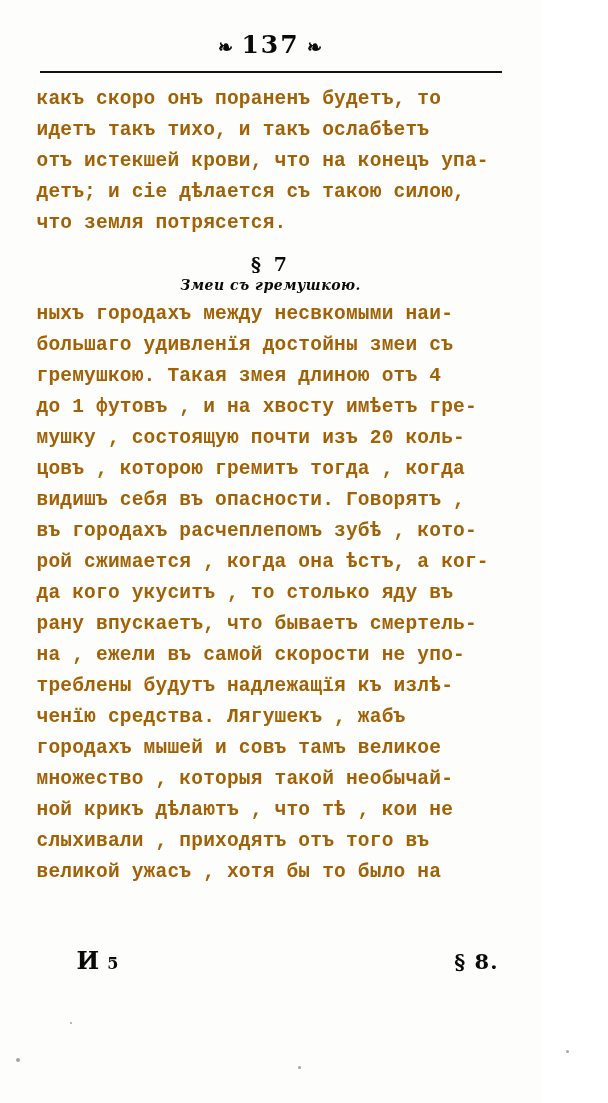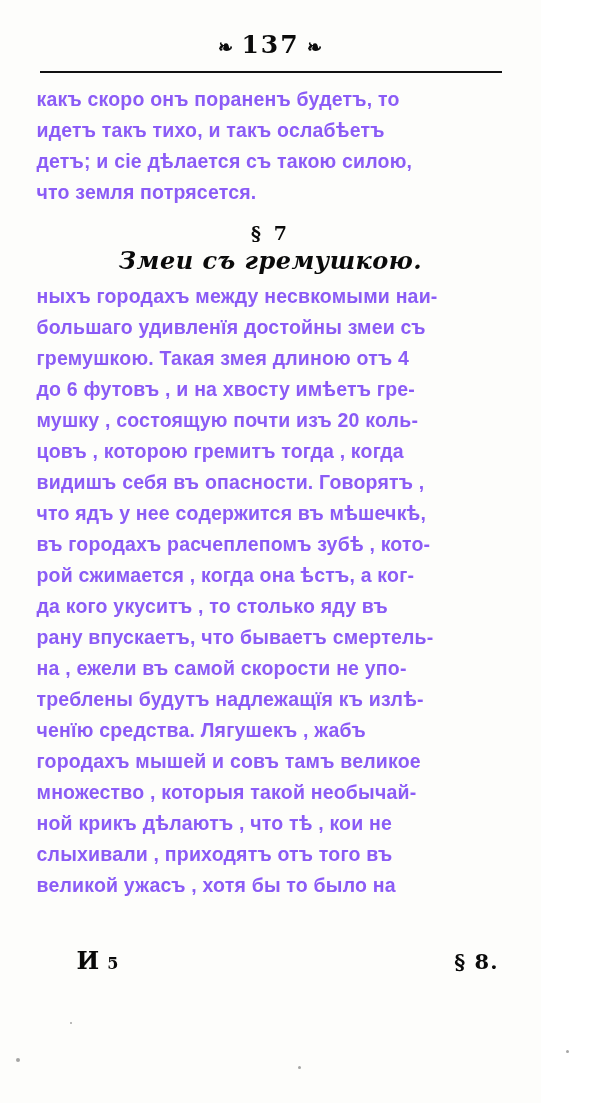--- a/index.html
+++ b/index.html
@@ -52,48 +52,48 @@
     border-top: 2px solid #111;
   }
 
   
   .body-block {
     width: 468px;
     margin: 0 auto;
     padding-top: 14px;
   }
   .para {
-    font-family: Liberation Sans, sans-serif;
+    font-family: Liberation Mono, monospace;
     font-size: 19.5px;
     line-height: 31px;
     font-weight: bold;
     letter-spacing: 0.2px;
     text-align: justify;
-    color: #8b5cf6;
+    color: #a16207;
     margin: 0;
   }
   .para.first-block {
     margin-bottom: 6px;
   }
   .para .line {
     display: block;
     white-space: nowrap;
   }
 
   .section-mark {
     text-align: center;
     font-size: 19px;
     font-weight: bold;
     margin-top: 14px;
     margin-bottom: 2px;
     letter-spacing: 3px;
   }
   .section-title {
     text-align: center;
-    font-size: 24px;
+    font-size: 14px;
     font-weight: bold;
     font-style: italic;
     margin-bottom: 6px;
     letter-spacing: 0.5px;
   }
 
   .indent-first {
     text-indent: 34px;
   }
 
@@ -143,36 +143,36 @@
       <span class="orn orn-left">❧</span><span>137</span><span class="orn orn-right">❧</span>
     </div>
     <div class="rule"></div>
   </div>
 
   <div class="body-block">
 
     <div class="para first-block">
       <span class="line">какъ скоро онъ пораненъ будетъ,  то</span>
       <span class="line">идетъ такъ тихо, и такъ  ослабѣетъ</span>
+      <span class="line">отъ истекшей крови, что на конецъ упа-</span>
       <span class="line">детъ; и сіе дѣлается съ такою силою,</span>
       <span class="line">что земля потрясется.</span>
     </div>
 
     <div class="section-mark">§ 7</div>
     <div class="section-title">Змеи съ гремушкою.</div>
 
     <div class="para">
       <span class="line">ныхъ городахъ между несвкомыми наи-</span>
       <span class="line">большаго удивленїя  достойны змеи съ</span>
       <span class="line">гремушкою. Такая змея  длиною отъ 4</span>
-      <span class="line">до 6 футовъ , и на хвосту имѣетъ гре-</span>
+      <span class="line">до 1 футовъ , и на хвосту имѣетъ гре-</span>
       <span class="line">мушку , состоящую почти изъ 20 коль-</span>
       <span class="line">цовъ , которою гремитъ тогда , когда</span>
       <span class="line">видишъ себя въ опасности.  Говорятъ ,</span>
-      <span class="line">что ядъ у нее содержится въ мѣшечкѣ,</span>
       <span class="line">въ городахъ расчеплепомъ зубѣ , кото-</span>
       <span class="line">рой сжимается , когда она ѣстъ, а ког-</span>
       <span class="line">да кого укуситъ ,  то столько яду въ</span>
       <span class="line">рану впускаетъ, что бываетъ смертель-</span>
       <span class="line">на , ежели  въ самой скорости не упо-</span>
       <span class="line">треблены будутъ надлежащїя къ излѣ-</span>
       <span class="line">ченїю  средства.  Лягушекъ ,  жабъ</span>
       <span class="line">городахъ  мышей и совъ тамъ великое</span>
       <span class="line">множество ,  которыя  такой необычай-</span>
       <span class="line">ной крикъ дѣлаютъ , что тѣ ,  кои не</span>

